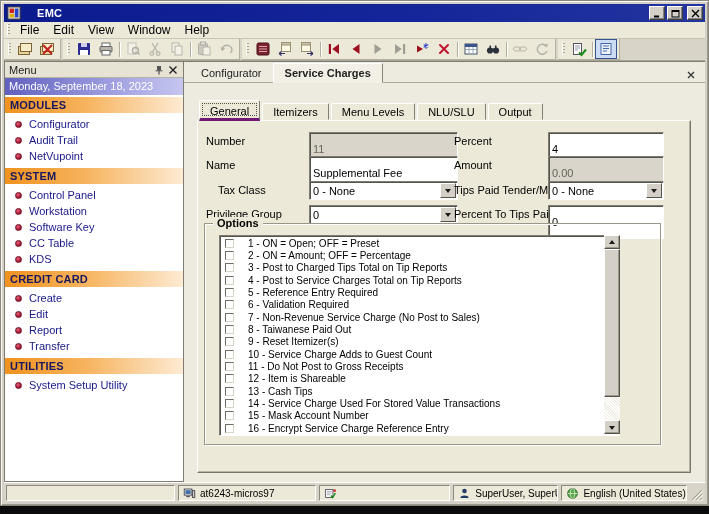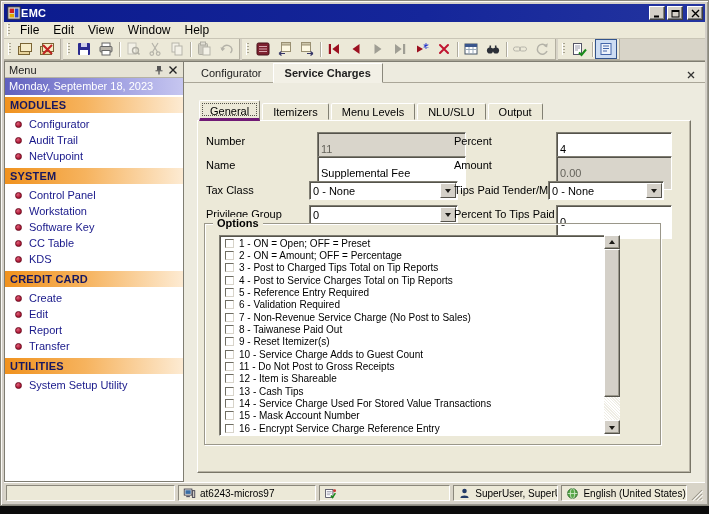--- a/index.html
+++ b/index.html
@@ -8,21 +8,21 @@
 
   .window { position:absolute; left:0; top:0; width:709px; height:506px;
     background:#D4D0C8; border:1px solid #8a887d;
     box-shadow: inset 1px 1px 0 #fbfaf6, inset -1px -1px 0 #9c9a90;
     padding:3px; display:flex; flex-direction:column; }
 
   
   .titlebar { height:18px; background:linear-gradient(90deg,#0c1b8e 0%,#15269a 60%,#23349f 100%);
     display:flex; align-items:center; padding:0 2px; flex:0 0 18px; }
   .title-icon { width:14px; height:14px; margin-left:1px; }
-  .title-text { color:#fff; font-weight:bold; font-size:11px; margin-left:0; flex:1; letter-spacing:.3px; }
+  .title-text { color:#fff; font-weight:bold; font-size:11px; margin-left:16px; flex:1; letter-spacing:.3px; }
   .tb-btn { width:16px; height:14px; background:#D4D0C8; border:1px solid;
     border-color:#fff #404040 #404040 #fff; box-shadow:inset -1px -1px 0 #808080;
     margin-left:2px; display:flex; align-items:center; justify-content:center; }
   .tb-btn svg { width:9px; height:9px; }
   .gap2 { margin-left:4px; }
 
   
   .menubar { height:17px; flex:0 0 17px; display:flex; align-items:center; background:#ECE9D8;
     border-bottom:1px solid #c9c5b6; padding-left:1px; }
   .menu-item { font-size:12px; color:#000; padding:1px 7px; }
@@ -82,42 +82,42 @@
     position:relative; height:17px; }
   .ptab.selected { height:21px; margin-top:-4px; padding-top:4px; z-index:3; margin-bottom:-1px;
     border-bottom:3px solid #701a75; }
   .ptab.selected .focusdots { position:absolute; inset:2px; border:1px dotted #55524a; pointer-events:none; }
   .tabbody { position:absolute; left:0; right:0; top:19px; bottom:0; background:#ECE9D8;
     border:1px solid; border-color:#fff #787567 #787567 #fff; box-shadow:inset -1px -1px 0 #b8b4a6; }
 
   .flabel { position:absolute; font-size:11px; color:#000; white-space:nowrap; }
   .txt { position:absolute; height:19px; font-size:11px; color:#000; background:#fff;
     border:1px solid; border-color:#7f7d72 #fff #fff #7f7d72; box-shadow:inset 1px 1px 0 #55534b;
-    padding:16px 3px; outline:none;margin-left:8px; }
+    padding:16px 3px; outline:none; }
   .txt.dis { background:#D9D5CB; color:#66645c; }
   .combo { position:absolute; height:19px; background:#fff; border:1px solid;
     border-color:#7f7d72 #fff #fff #7f7d72; box-shadow:inset 1px 1px 0 #55534b;
     display:flex; align-items:center; }
   .cbx-text { flex:1; font-size:11px; padding-left:3px; white-space:nowrap; overflow:hidden; }
   .cbx-btn { width:16px; height:15px; margin-right:1px; background:#D4D0C8; border:1px solid;
     border-color:#fff #55534b #55534b #fff; display:flex; align-items:center; justify-content:center; }
   .tri-down { width:0; height:0; border:3px solid transparent; border-top:4px solid #1c1b17; margin-top:4px; }
   .tri-up { width:0; height:0; border:3px solid transparent; border-bottom:4px solid #1c1b17; margin-bottom:4px; }
 
   .groupbox { position:absolute; left:6px; top:102px; width:457px; height:222px;
     border:1px solid #9a978a; box-shadow:inset 1px 1px 0 #fff, 1px 1px 0 #fff; }
   .legend { position:absolute; top:-7px; left:8px; background:#ECE9D8; font-size:11px; padding:0 4px;font-weight:bold; }
 
   .optlist { position:absolute; left:14px; top:11px; width:401px; height:201px; background:#fff;
     border:1px solid; border-color:#7f7d72 #fff #fff #7f7d72; box-shadow:inset 1px 1px 0 #55534b;
     overflow:hidden; padding-top:1px; }
   .optrow { height:12.35px; display:flex; align-items:center; padding-left:5px; }
   .cb { width:9px; height:9px; flex:0 0 9px; background:#fff; border:1px solid;
     border-color:#6f6d63 #d8d4ca #d8d4ca #6f6d63; }
-  .optlabel { font-size:10px; color:#000; margin-left:5px; white-space:nowrap;text-align:right; }
+  .optlabel { font-size:10px; color:#000; margin-left:14px; white-space:nowrap;text-align:right; }
 
   .vscroll { position:absolute; right:0; top:0; width:16px; height:199px; background:#EFEDE4;
     background-image:repeating-linear-gradient(45deg,#fff 0 1px,transparent 1px 2px); }
   .sbtn { position:absolute; left:0; width:16px; height:14px; background:#D4D0C8; border:1px solid;
     border-color:#fff #55534b #55534b #fff; box-shadow:inset -1px -1px 0 #9b988c;
     display:flex; align-items:center; justify-content:center; }
   .sb-up { top:0; } .sb-down { bottom:0; }
   .sb-thumb { position:absolute; left:0; top:14px; width:16px; height:148px; background:#D4D0C8;
     border:1px solid; border-color:#fff #55534b #55534b #fff; box-shadow:inset -1px -1px 0 #9b988c; }
 
@@ -469,21 +469,21 @@
             <span class="ptab"><span>Output</span></span>
           </div>
           <div class="tabbody">
 
             <div class="flabel" style="left:8px;top:14px">Number</div>
             <input class="txt dis" style="left: 111px; top: 11px; width: 149px;" value="11">
 
             <div class="flabel" style="left:8px;top:38px">Name</div>
             <input class="txt" style="left: 111px; top: 35px; width: 149px;" value="Supplemental Fee">
 
-            <div class="flabel" style="left:8px;top:63px">Tax Class</div>
+            <div class="flabel" style="left:20px;top:63px">Tax Class</div>
             <div class="combo" style="left:111px;top:60px;width:149px">
               <span class="cbx-text">0 - None</span>
               <span class="cbx-btn">
                   <i class="tri-down"></i>
                 </span>
             </div>
 
             <div class="flabel" style="left:8px;top:87px">Privilege Group</div>
             <div class="combo" style="left:111px;top:84px;width:149px">
               <span class="cbx-text">0</span>

